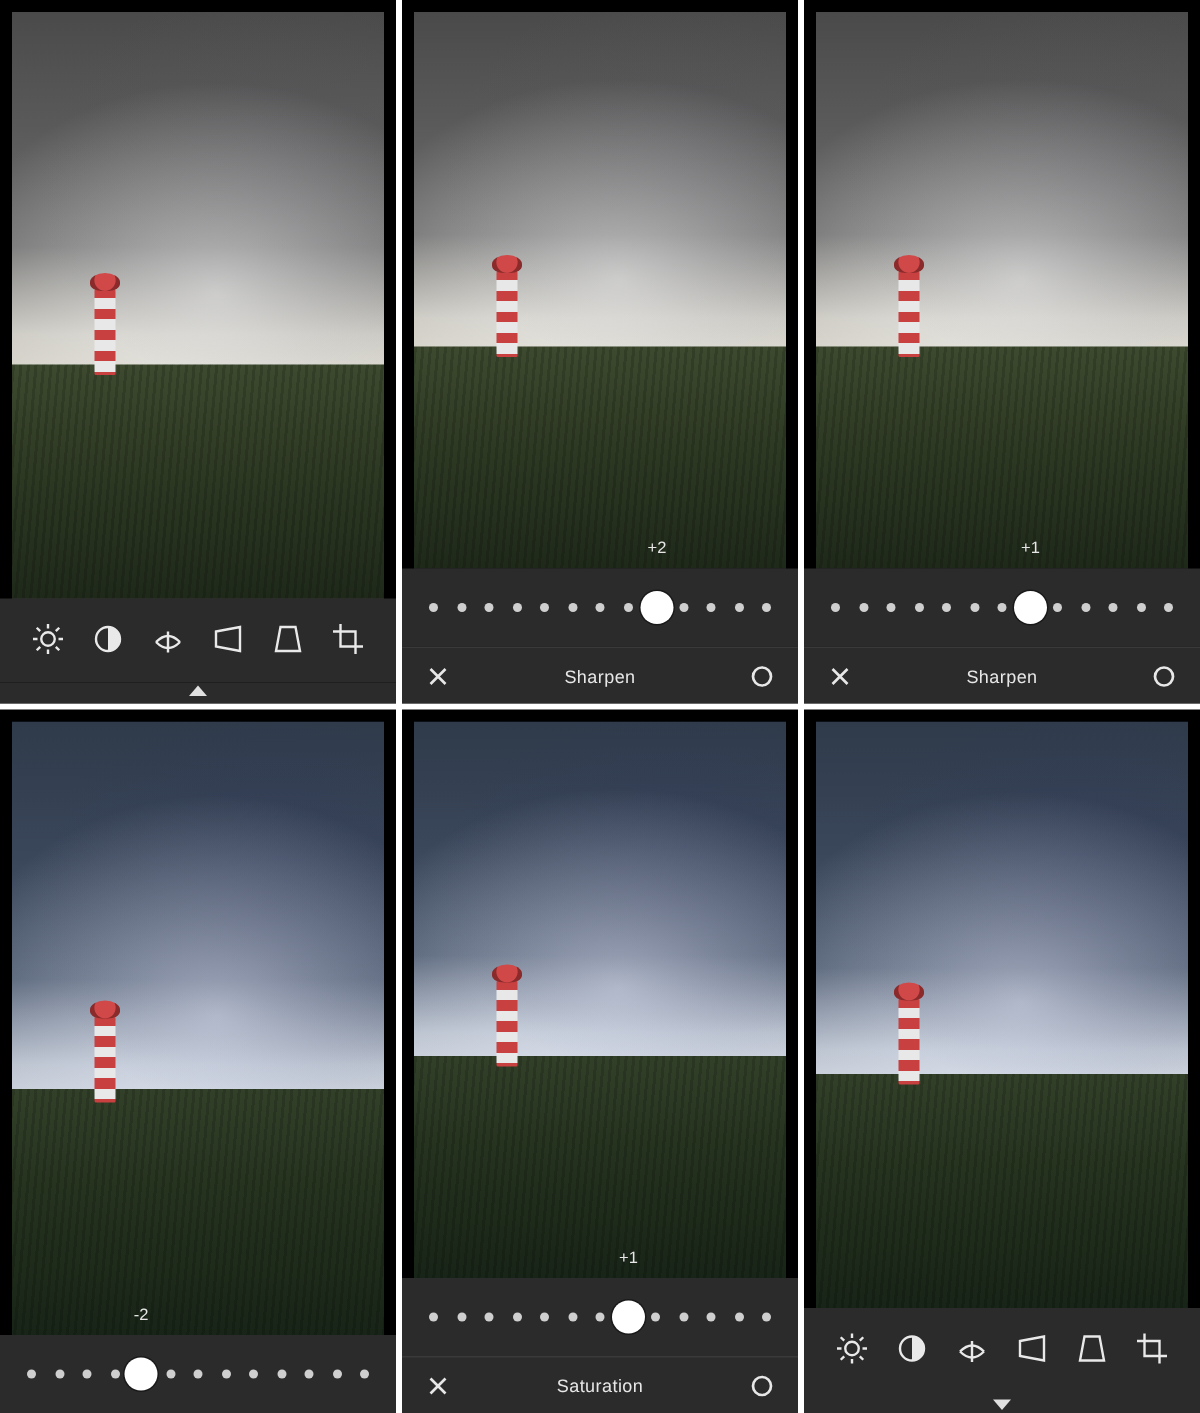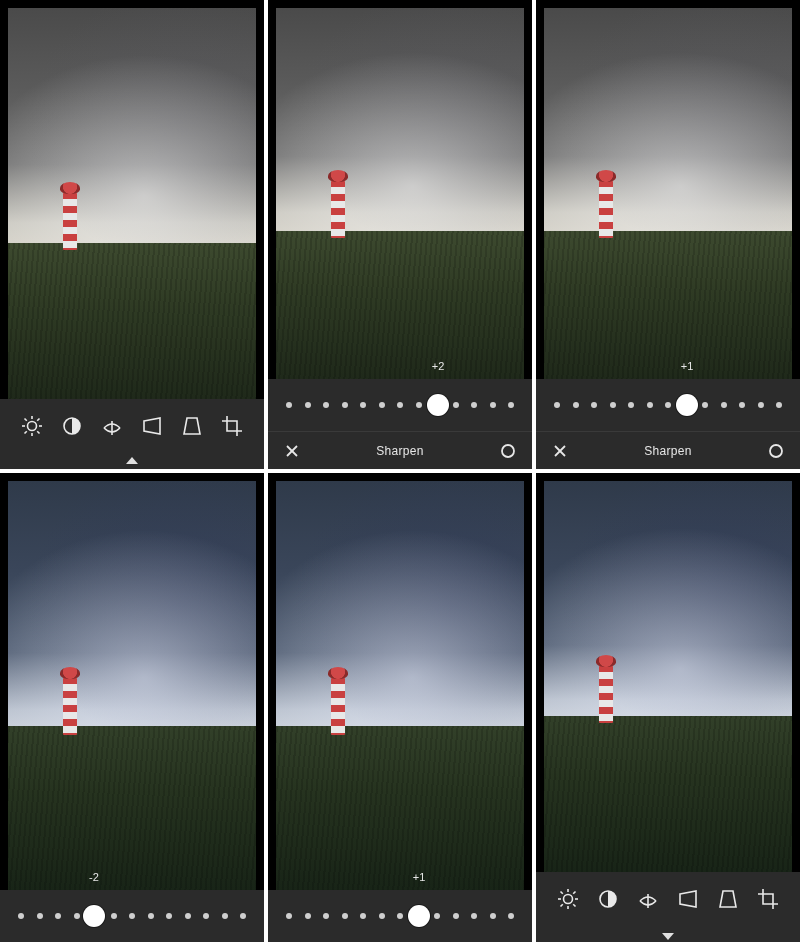--- a/index.html
+++ b/index.html
@@ -293,20 +293,33 @@
           <span></span>
           <span></span>
           <span></span>
           <span></span>
           <span></span>
           <span></span>
         </div>
       <div class="knob" style="left:calc(18px + (100% - 36px) * 0.5833333333333334);"></div>
       <div class="knob-label" style="left:calc(18px + (100% - 36px) * 0.5833333333333334);">+1</div>
     </div>
+    <div class="bar action-row">
+      <div class="x">
+          <svg viewBox="0 0 16 16">
+            <use href="#ic-x"></use>
+          </svg>
+        </div>
+      <div class="lbl">Saturation</div>
+      <div class="o">
+          <svg viewBox="0 0 16 16">
+            <use href="#ic-o"></use>
+          </svg>
+        </div>
+    </div>
     </div>
     <div class="panel">
       <div class="photo">
     <div class="sky cool"></div>
     <div class="ground cool"></div>
     <div class="tower"></div>
   </div>
       <div class="bar toolbar">
         <div class="tool-btn">
          <span><svg viewBox="0 0 24 24">

